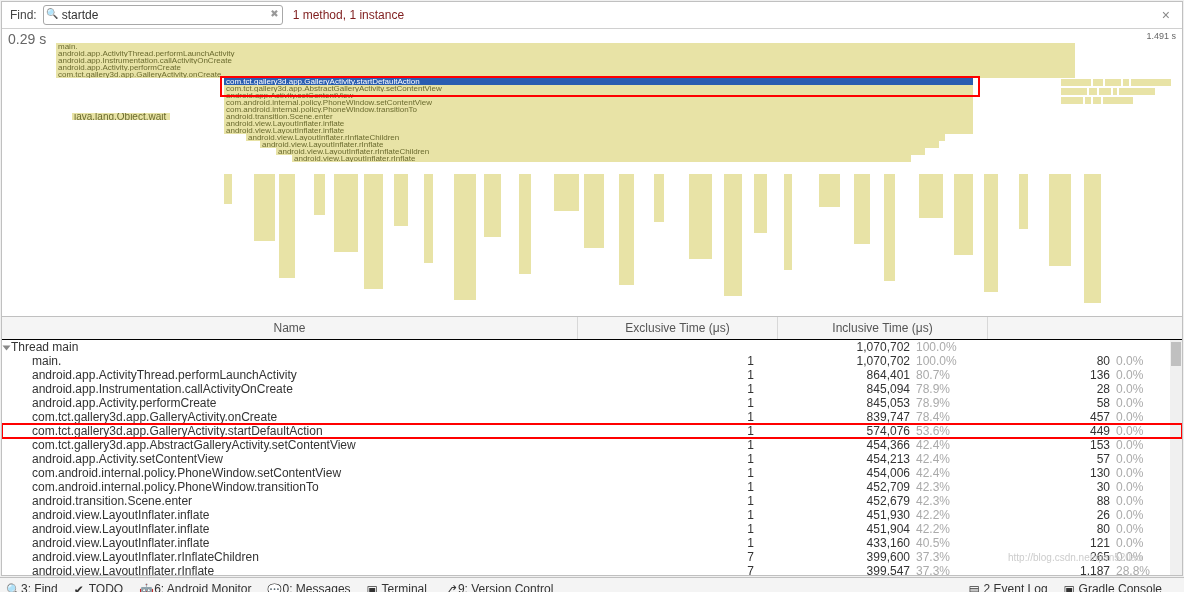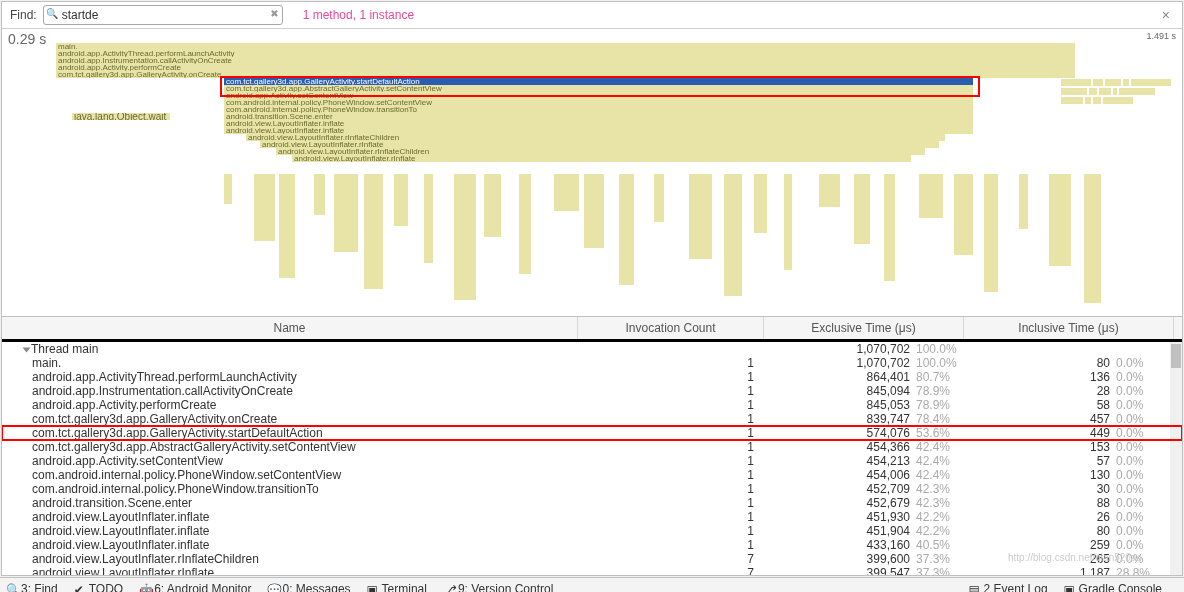--- a/index.html
+++ b/index.html
@@ -4,46 +4,46 @@
 <style>
 * { margin:0; padding:0; box-sizing:border-box; font-family:"Segoe UI",Arial,sans-serif; font-size:12px; color:#333; }
 body { background:#f0f0f0; width:1184px; height:592px; overflow:hidden; }
 .panel { background:#fff; border:1px solid #c0c0c0; width:1182px; margin:1px; }
 .find-bar { display:flex; align-items:center; padding:3px 8px; border-bottom:1px solid #d0d0d0; }
 .find-bar .label { margin-right:6px; color:#444; }
 .find-input-wrap { position:relative; width:240px; }
 .find-input { width:100%; padding:2px 4px 2px 18px; border:1px solid #a8a8a8; border-radius:3px; background:#fff; }
 .find-input-wrap .sicon { position:absolute; left:4px; top:3px; font-size:10px; color:#777; }
 .find-input-wrap .cicon { position:absolute; right:4px; top:3px; font-size:10px; color:#999; }
-.find-status { margin-left:20px; color:#ec4899; }
+.find-status { margin-left:10px; color:#7f1d1d; }
 .find-close { margin-left:auto; color:#888; font-size:14px; padding:0 4px; }
 .flame-area { height:288px; position:relative; background:#fff; border-bottom:1px solid #c0c0c0; }
 .time-left { position:absolute; left:6px; top:2px; font-size:14px; color:#666; }
 .time-right { position:absolute; right:6px; top:2px; font-size:9px; color:#666; }
 .flame-stack { position:absolute; left:54px; top:14px; right:8px; }
 .frow { height:7px; background:#e8e3a6; border-right:1px solid #fff; font-size:8px; line-height:7px; color:#6b6b2f; white-space:nowrap; overflow:hidden; padding-left:2px; margin-bottom:0; }
 .frow.sel { background:#2a5db0; color:#fff; }
 .flame-noise { position:absolute; left:54px; right:8px; top:145px; bottom:0; }
 .noise-col { position:absolute; top:0; background:#e8e3a6; }
 .red-box1 { position:absolute; border:2px solid #f00; pointer-events:none; }
 .flame-right { position:absolute; right:10px; top:50px; font-size:8px; }
 .frchip { display:inline-block; height:7px; background:#e8e3a6; margin:0 1px; vertical-align:top; }
 
 .table-area { height:258px; background:#fff; display:flex; flex-direction:column; }
-.thead { display:flex; border-bottom:3px solid #000000; background:#f5f5f5; }
+.thead { display:flex; border-bottom:1px solid #000000; background:#f5f5f5; }
 .thead .th { padding:4px 6px; border-right:1px solid #d8d8d8; color:#555; }
 .th-name { flex:0 0 576px; text-align:center; }
 .th-ic { flex:0 0 186px; text-align:center; }
 .th-it { flex:0 0 210px; text-align:center; }
 .th-et { flex:0 0 200px; text-align:center; }
 .tbody { flex:1; overflow:hidden; position:relative; }
 .trow { display:flex; height:14px; line-height:14px; }
 .trow.threadrow { background:#fff; }
 .trow.hl { outline:2px solid #f00; outline-offset:-1px; position:relative; z-index:2; }
-.td-name { flex:0 0 576px; padding-left:22px; white-space:nowrap; overflow:hidden; }
+.td-name { flex:0 0 576px; padding-left:2px; white-space:nowrap; overflow:hidden; }
 .td-name.indent1 { padding-left:30px; }
 .td-ic { flex:0 0 186px; text-align:right; padding-right:10px; }
 .td-it { flex:0 0 150px; text-align:right; padding-right:4px; }
 .td-itp { flex:0 0 60px; text-align:left; color:#aaa; padding-left:2px; }
 .td-et { flex:0 0 140px; text-align:right; padding-right:4px; }
 .td-etp { flex:0 0 60px; text-align:left; color:#aaa; padding-left:2px; }
 .tri { display:inline-block; width:0; height:0; border-top:4px solid transparent; border-bottom:4px solid transparent; border-left:5px solid #888; transform:rotate(90deg); margin-right:2px; vertical-align:middle; }
 .scrollbar { position:absolute; right:0; top:0; width:12px; height:100%; background:#f0f0f0; }
 .scroll-thumb { position:absolute; right:1px; top:2px; width:10px; height:24px; background:#c0c0c0; }
 .watermark { position:absolute; right:40px; bottom:12px; font-size:10px; color:#ccc; }
@@ -126,21 +126,20 @@
         <div class="noise-col" style="left: 928px; width: 14px; height: 118px;"></div>
         <div class="noise-col" style="left: 963px; width: 9px; height: 55px;"></div>
         <div class="noise-col" style="left: 993px; width: 22px; height: 92px;"></div>
         <div class="noise-col" style="left: 1028px; width: 17px; height: 129px;"></div>
       </div>
   </div>
 
   <div class="table-area">
     <div class="thead">
       <div class="th th-name">Name</div>
-      <div class="th th-ic">Invocation Count</div>
       <div class="th th-et">Exclusive Time (μs)</div>
       <div class="th th-it">Inclusive Time (μs)</div>
     </div>
     <div class="tbody" id="tbody">
       <div class="trow threadrow">
         <div class="td-name"><span class="tri"></span><span>Thread main</span></div>
         <div class="td-ic"></div>
         <div class="td-it">1,070,702</div>
         <div class="td-itp">100.0%</div>
         <div class="td-et"></div>
@@ -248,21 +247,21 @@
           <div class="td-it">451,904</div>
           <div class="td-itp">42.2%</div>
           <div class="td-et">80</div>
           <div class="td-etp">0.0%</div>
         </div>
         <div class="trow">
           <div class="td-name indent1">android.view.LayoutInflater.inflate</div>
           <div class="td-ic">1</div>
           <div class="td-it">433,160</div>
           <div class="td-itp">40.5%</div>
-          <div class="td-et">259</div>
+          <div class="td-et">121</div>
           <div class="td-etp">0.0%</div>
         </div>
         <div class="trow">
           <div class="td-name indent1">android.view.LayoutInflater.rInflateChildren</div>
           <div class="td-ic">7</div>
           <div class="td-it">399,600</div>
           <div class="td-itp">37.3%</div>
           <div class="td-et">265</div>
           <div class="td-etp">0.0%</div>
         </div>

